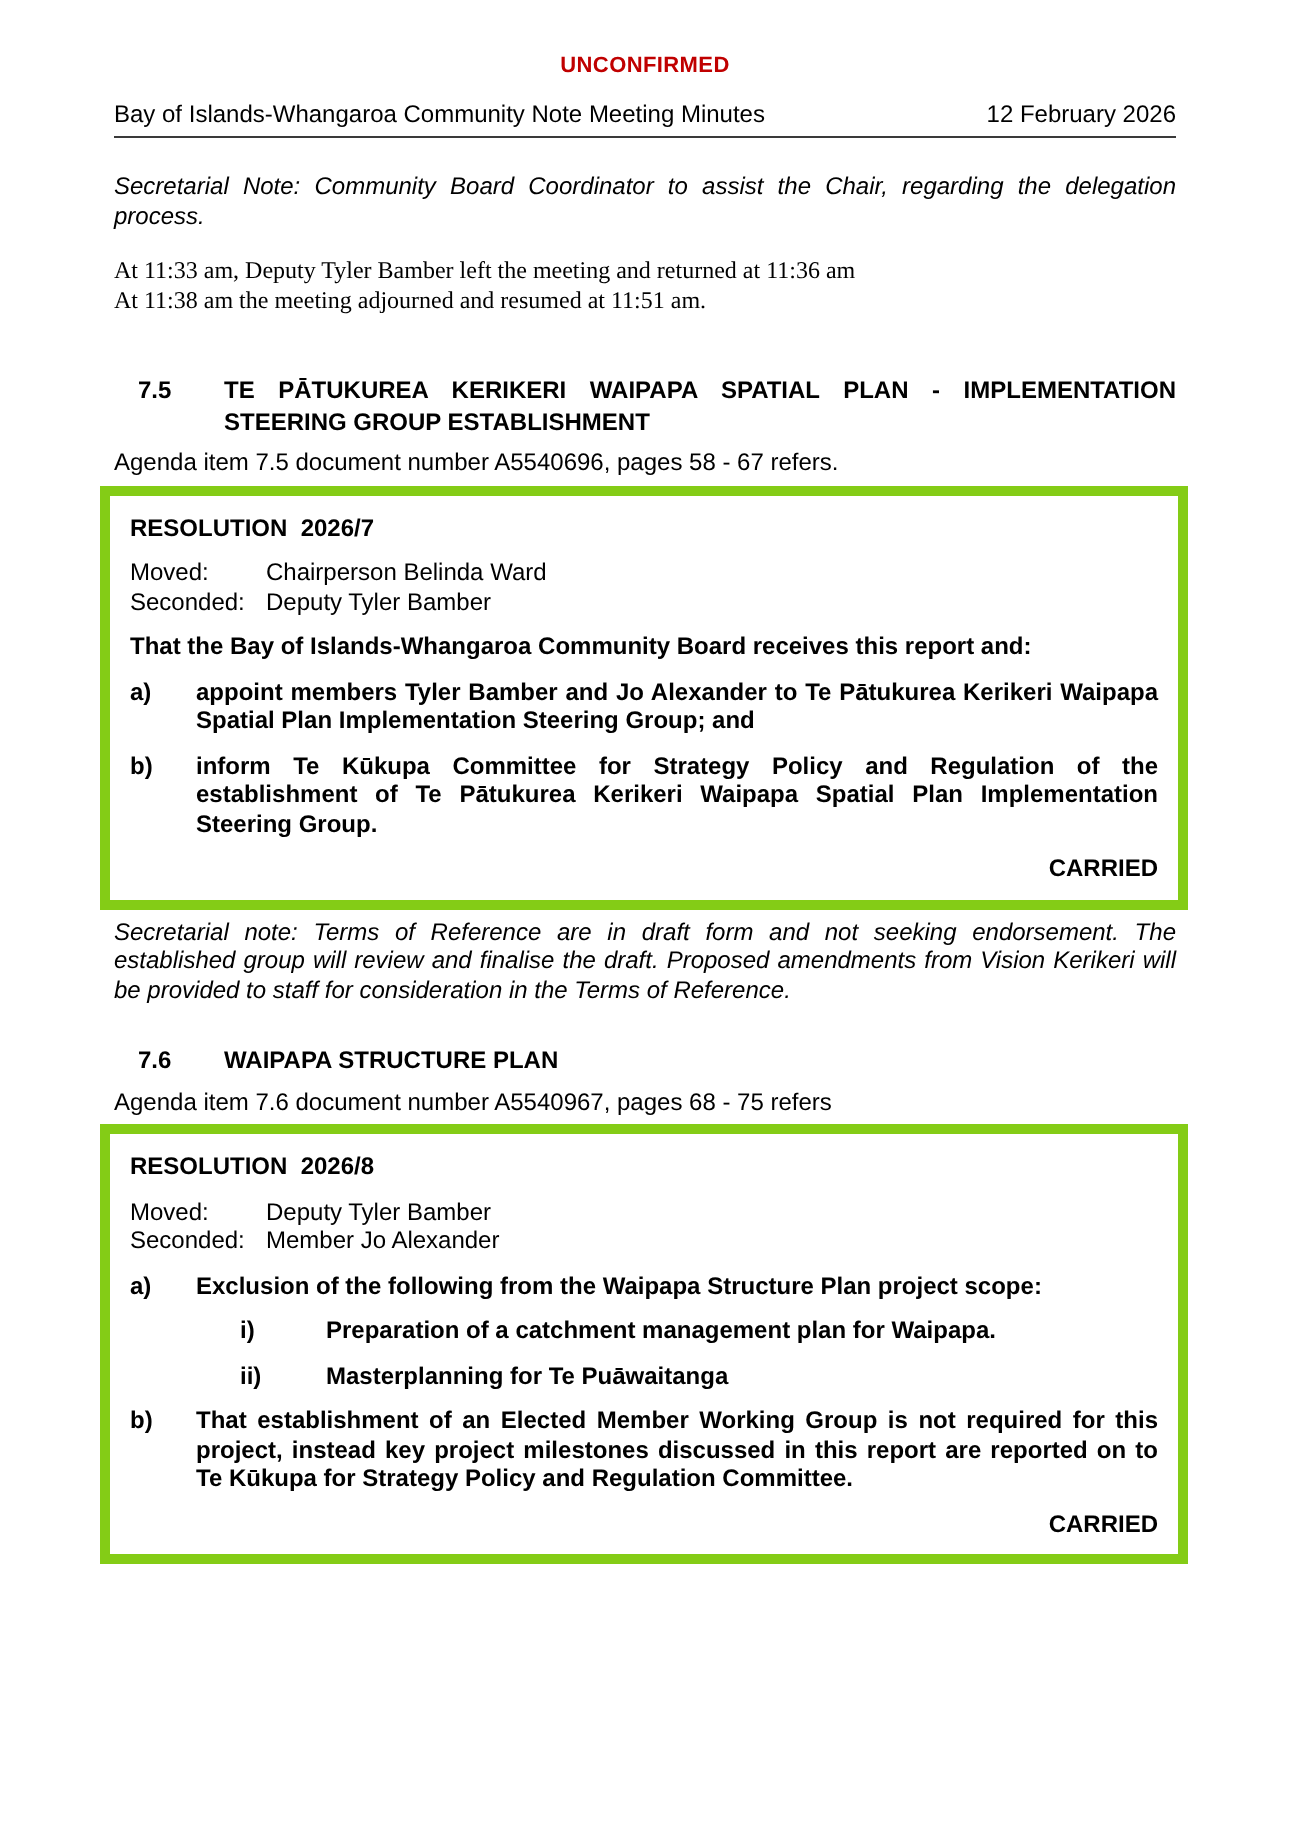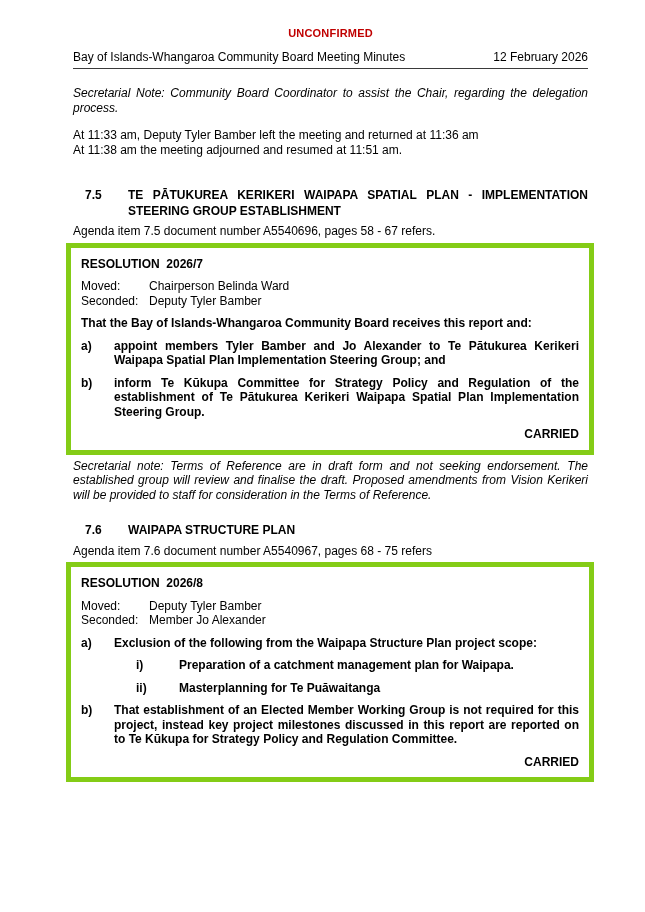--- a/index.html
+++ b/index.html
@@ -4,37 +4,36 @@
 <style>
   * { margin:0; padding:0; box-sizing:border-box; }
   html,body { background:#fff; }
   .page {
     position:relative;
     width:645px; height:812px;
     background:#fff;
     font-family:"Liberation Sans", sans-serif;
     font-size:12px; line-height:14.5px; color:#000;
     overflow:hidden;
-    padding-left:16px;
   }
   .content { padding:26px 57px 0 57px; }
 
   .status {
     text-align:center; font-weight:bold; font-size:11px;
     color:#c00000; letter-spacing:.2px; margin-bottom:9px;
   }
   .doc-header {
     display:flex; justify-content:space-between; align-items:flex-end;
     padding-bottom:4px; border-bottom:1px solid #3a3a3a; margin-bottom:17px;
   }
   .doc-header .title, .doc-header .date { font-size:12px; }
 
   .note { font-style:italic; text-align:justify; }
   .note.first { margin-bottom:13px; }
-  .timeblock { margin-bottom:0; }
+  .timeblock { margin-bottom:0;font-family:Liberation Serif, serif; }
 
   .section-heading {
     display:flex; font-weight:bold; line-height:15.5px;
     margin-top:31px; margin-bottom:5px;
   }
   .section-heading.second { margin-top:21px; }
   .section-heading .num { width:43px; flex-shrink:0;margin-left:12px; }
   .section-heading .htitle { flex:1; text-align:justify; }
 
   .agenda { margin-bottom:4px; }
@@ -63,21 +62,21 @@
 </style>
 </head>
 <body>
 
 <div class="page">
   <div class="content">
 
     <div class="status">UNCONFIRMED</div>
 
     <div class="doc-header">
-      <span class="title">Bay of Islands-Whangaroa Community Board Meeting Minutes</span>
+      <span class="title">Bay of Islands-Whangaroa Community Note Meeting Minutes</span>
       <span class="date">12 February 2026</span>
     </div>
 
     <p class="note first">Secretarial Note: Community Board Coordinator to assist the Chair, regarding the delegation process.</p>
 
     <div class="timeblock">
       <div>At 11:33 am, Deputy Tyler Bamber left the meeting and returned at 11:36 am</div>
       <div>At 11:38 am the meeting adjourned and resumed at 11:51 am.</div>
     </div>
 

